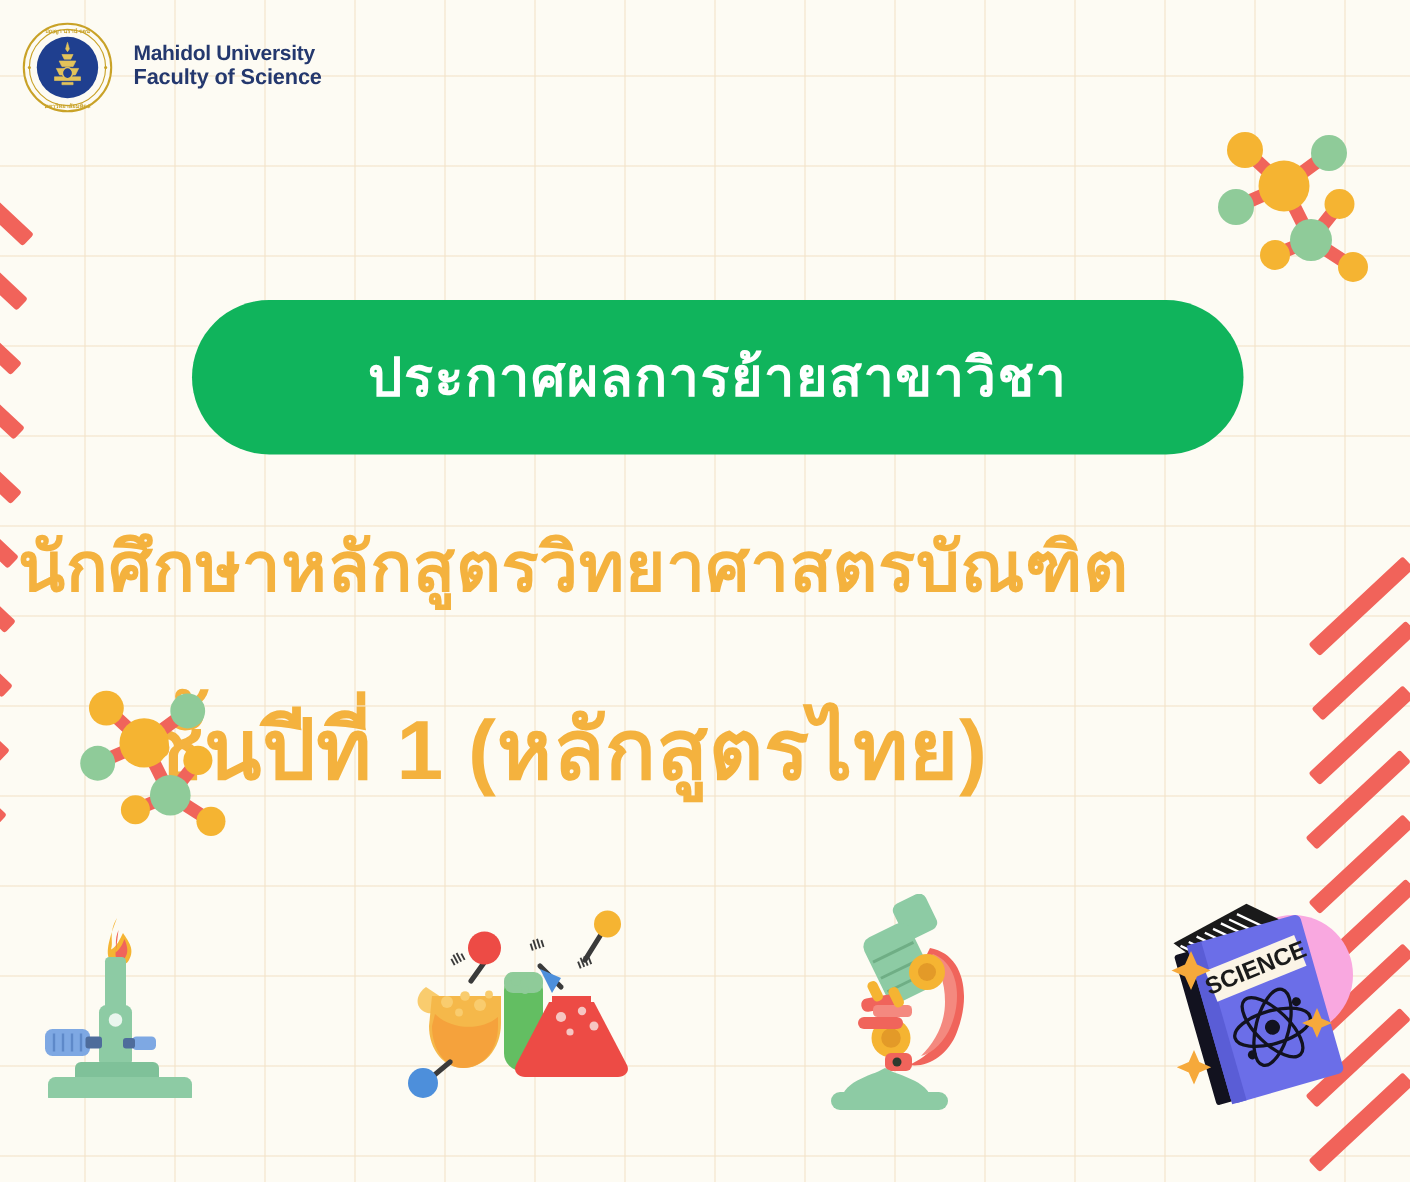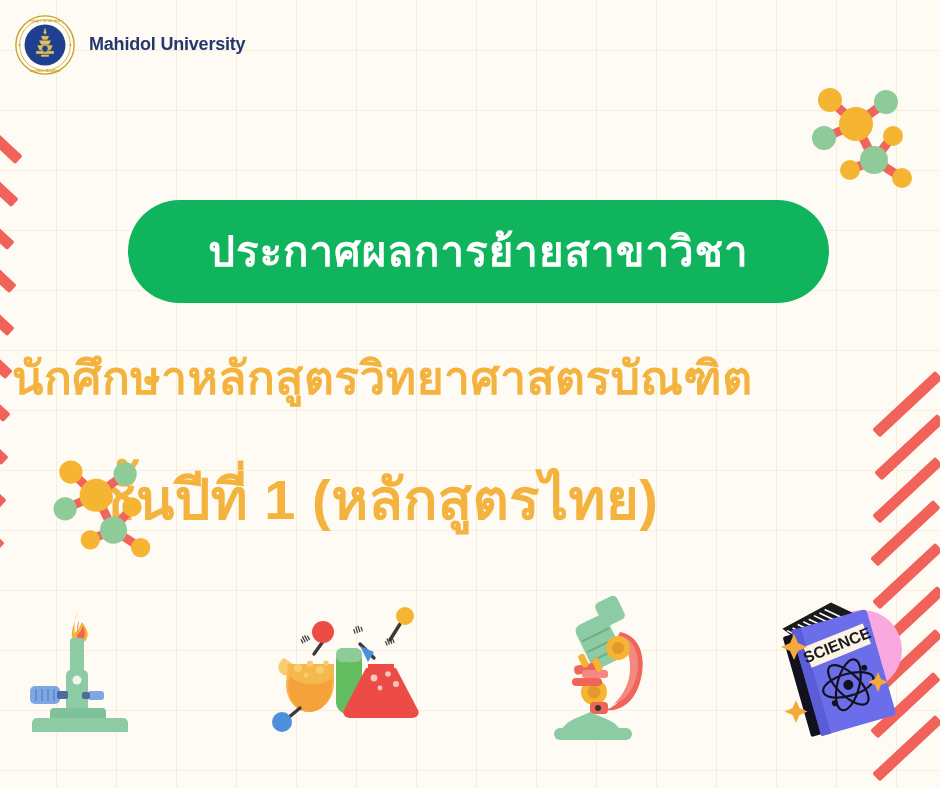--- a/index.html
+++ b/index.html
@@ -38,39 +38,39 @@
   .stripes-right .stripe { transform:rotate(-43deg); transform-origin:left center; }
 
   
   .header {
     position:absolute; left:14px; top:14px;
     display:flex; align-items:center; gap:13px;
   }
   .seal { width:62px; height:62px; flex:0 0 auto; }
   .brand { line-height:1.12; padding-bottom:2px; }
   .brand-1 {
-    font-size:18px; font-weight:700; color:#24386E;
+    font-size:14px; font-weight:700; color:#24386E;
     letter-spacing:-0.2px; white-space:nowrap;
   }
   .brand-2 {
     font-size:14.5px; font-weight:600; color:#24386E;
     letter-spacing:-0.1px; white-space:nowrap;
   }
 
   
   .banner {
     position:absolute; left:128px; top:200px;
     width:701px; height:103px;
     background:#10B45C;
     border-radius:52px;
     display:flex; align-items:center; justify-content:center;
   }
   .banner-text {
     color:#FFFFFF;
-    font-size:42px;
+    font-size:36px;
     font-weight:700;
     letter-spacing:1px;
     line-height:1;
     white-space:nowrap;
   }
 
   
   .headline {
     position:absolute; left:0; width:744px;
     text-align:center;
@@ -140,20 +140,21 @@
         <path d="M44 36 h12 l-2.5 5 h-7 Z"></path>
         <path d="M41 43 h18 l-3 6 h-12 Z"></path>
         <path d="M38 51 h24 l-3.5 7 h-17 Z"></path>
         <path d="M36 60 h28 v4 h-28 Z"></path>
         <ellipse cx="50" cy="56" rx="5.5" ry="6" fill="#1F3F8F" stroke="#E3C35A" stroke-width="1.6"></ellipse>
         <path d="M44 66 h12 v2.5 h-12 Z"></path>
       </g>
     </svg>
     <div class="brand">
       <div class="brand-1">Mahidol University</div>
+      <div class="brand-2">Faculty of Science</div>
     </div>
   </div>
 
   <div class="banner">
     <span class="banner-text">ประกาศผลการย้ายสาขาวิชา</span>
   </div>
 
   <div class="headline headline-1">นักศึกษาหลักสูตรวิทยาศาสตรบัณฑิต</div>
   <div class="headline headline-2">ชั้นปีที่ 1 (หลักสูตรไทย)</div>
 

